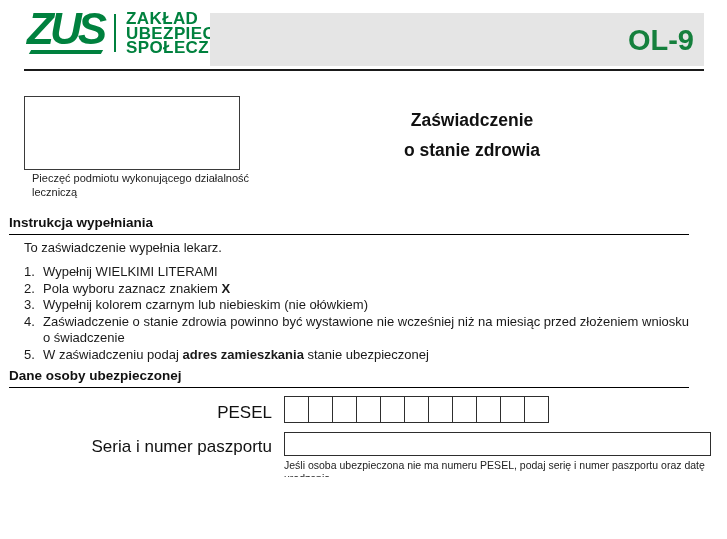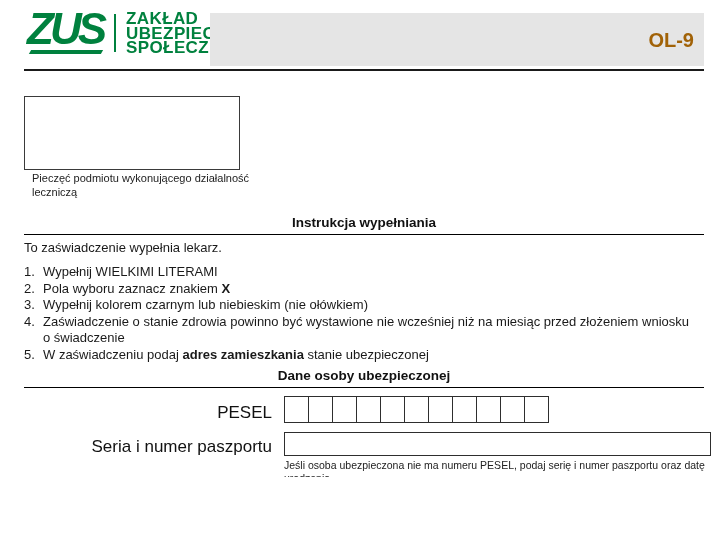--- a/index.html
+++ b/index.html
@@ -27,36 +27,36 @@
     position:absolute; left:126px; top:12px;
     font-size:17px; line-height:14.5px; font-weight:700; letter-spacing:.4px;
     color:var(--brand-green,#00813e);
   }
   .band {
     position:absolute; left:210px; top:13px; width:494px; height:53px;
     background:var(--header-band-bg,#e5e5e5);
   }
   .form-code {
     position:absolute; right:10px; top:50%; transform:translateY(-50%);
-    font-size:20px; font-weight:700; color:#a16207;
+    font-size:29px; font-weight:700; color:#15803d;
   }
   .hrule { position:absolute; left:24px; top:69px; width:680px; height:2px; background:#1a1a1a; }
 
   
   .stamp-box { position:absolute; left:24px; top:96px; width:214px; height:72px; border:1px solid #3a3a3a; background:#fff; }
   .stamp-cap { position:absolute; left:24px; top:172px; width:230px; font-size:11px; line-height:13.5px; color:#222;margin-left:8px; }
   .title {
     position:absolute; left:300px; top:105px; width:344px; text-align:center;
     font-size:17.5px; line-height:30px; font-weight:700; color:#111;
   }
 
   
   .sec {
-    position:absolute; left:24px; width:680px; border-bottom:1.5px solid #000;
-    font-size:13.5px; font-weight:700; color:#111; padding-bottom:4px;text-align:center;
+    position:absolute; left:9px; width:680px; border-bottom:1.5px solid #000;
+    font-size:13.5px; font-weight:700; color:#111; padding-bottom:4px;
   }
   .sec1 { top:215px; }
   .sec2 { top:368px; }
 
   
   .intro { position:absolute; left:24px; top:240px; font-size:13px; }
   .ilist { position:absolute; left:24px; top:264px; width:668px; font-size:13px; line-height:16.5px; }
   .irow { display:flex; }
   .irow .num { flex:none; width:19px; }
   .irow .itxt { flex:1; }
@@ -96,20 +96,24 @@
     <div>UBEZPIECZEŃ</div>
     <div>SPOŁECZNYCH</div>
   </div>
   <div class="band">
     <span class="form-code">OL-9</span>
   </div>
   <div class="hrule"></div>
 
   <div class="stamp-box"></div>
   <div class="stamp-cap">Pieczęć podmiotu wykonującego działalność leczniczą</div>
+  <div class="title">
+    <div>Zaświadczenie</div>
+    <div>o stanie zdrowia</div>
+  </div>
 
   <div class="sec sec1">
     <span>Instrukcja wypełniania</span>
   </div>
   <div class="intro">To zaświadczenie wypełnia lekarz.</div>
 
   <div class="ilist">
     <div class="irow">
       <span class="num">1.</span>
       <span class="itxt"><span>Wypełnij WIELKIMI LITERAMI</span><b></b><span></span></span>

